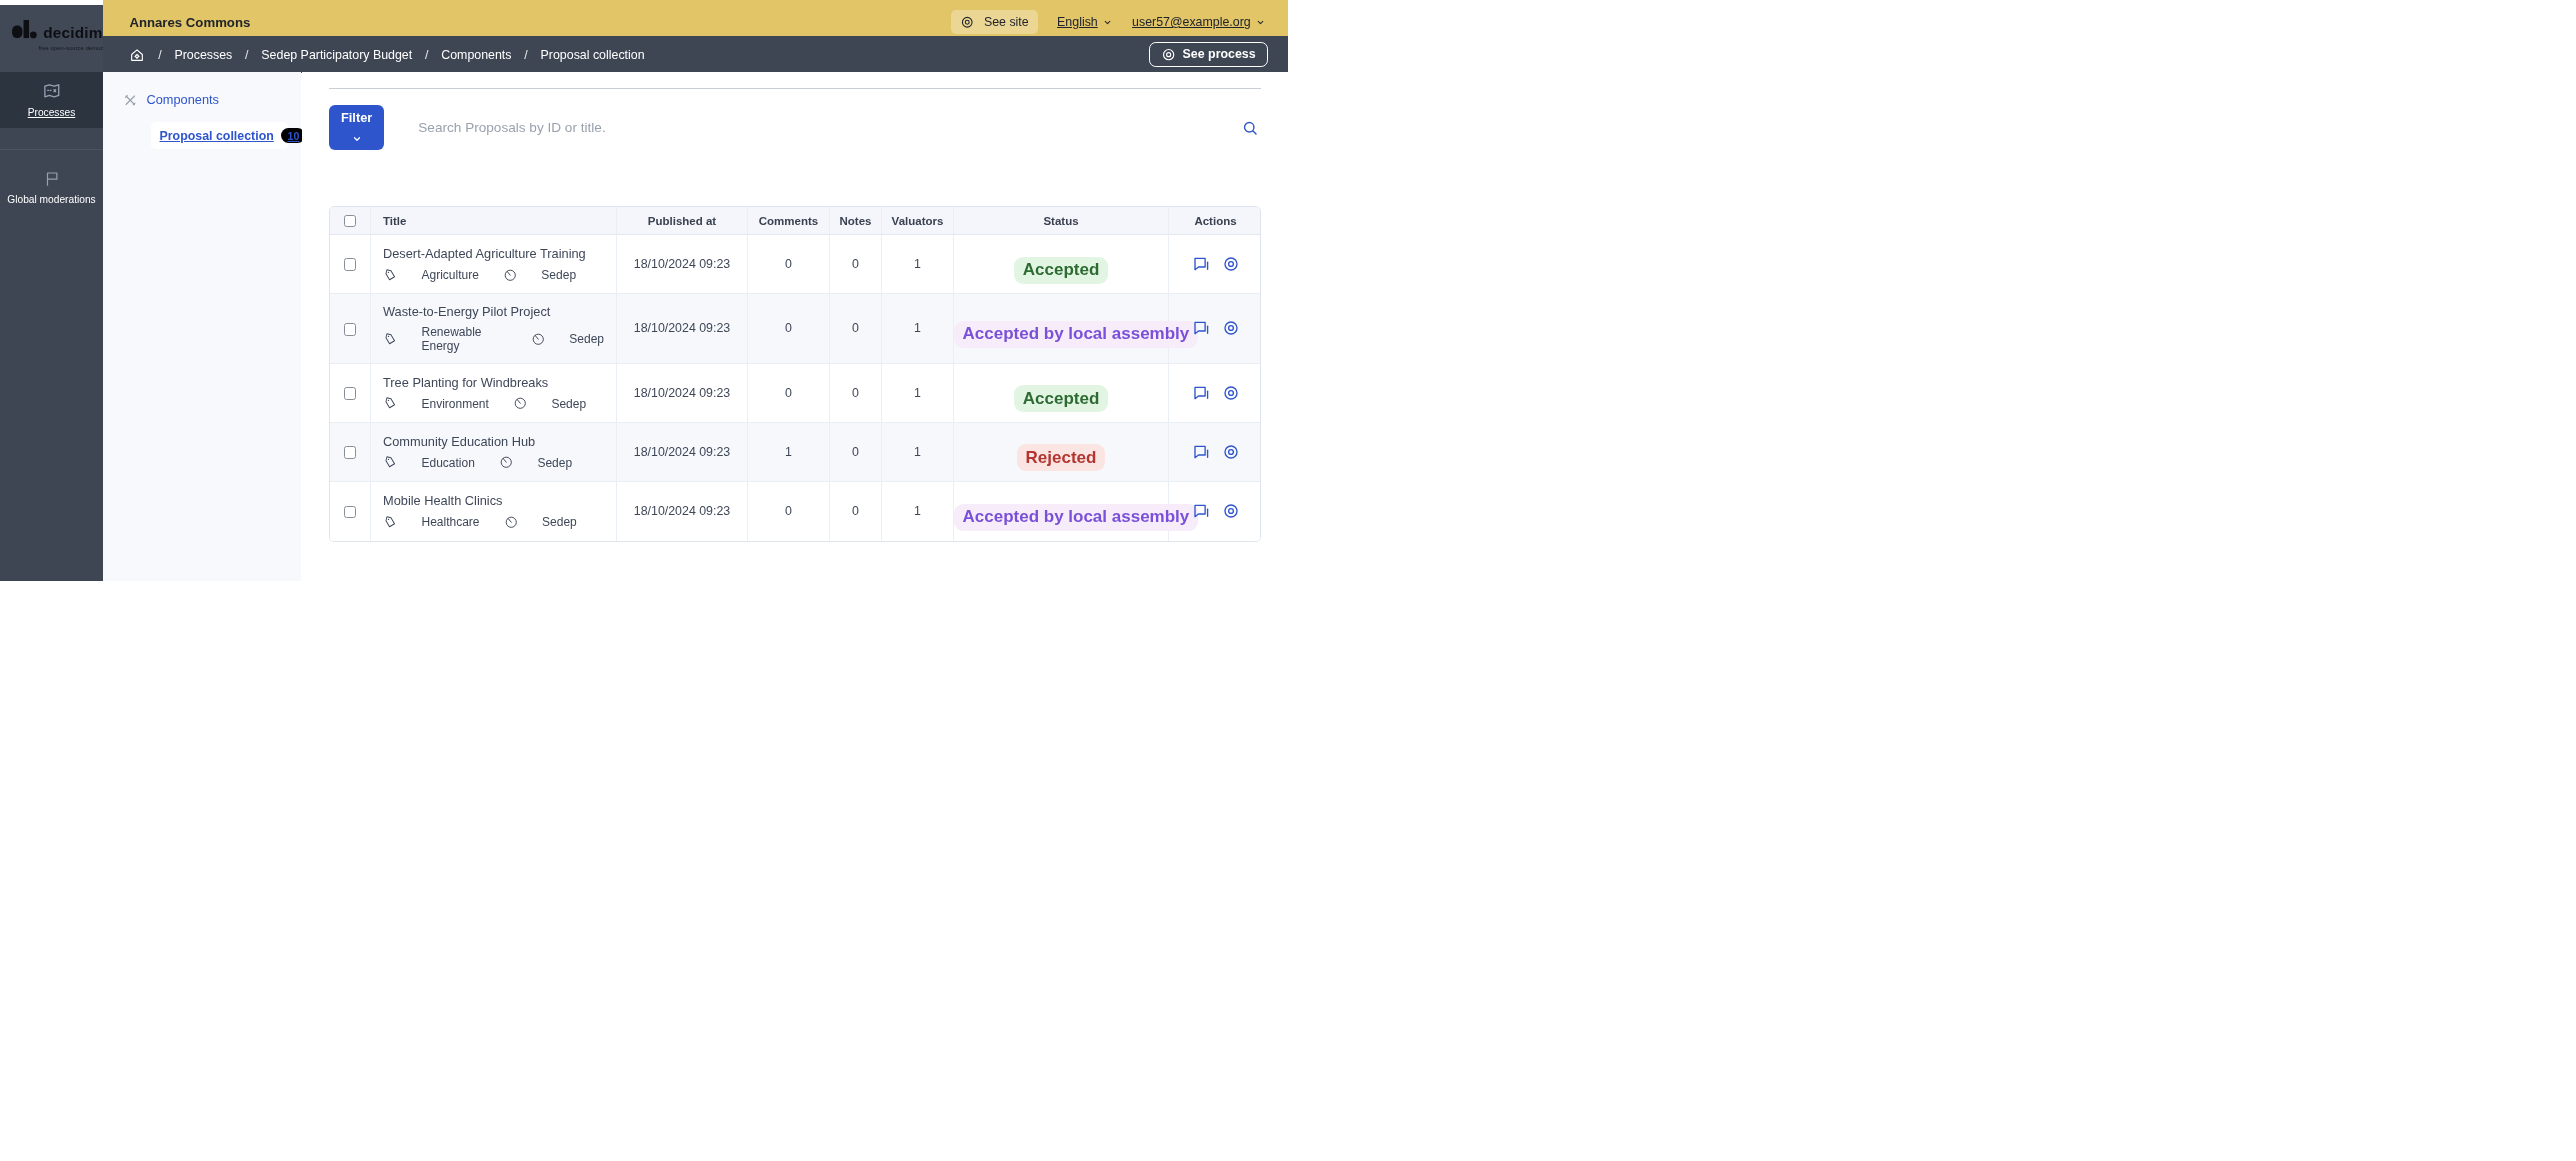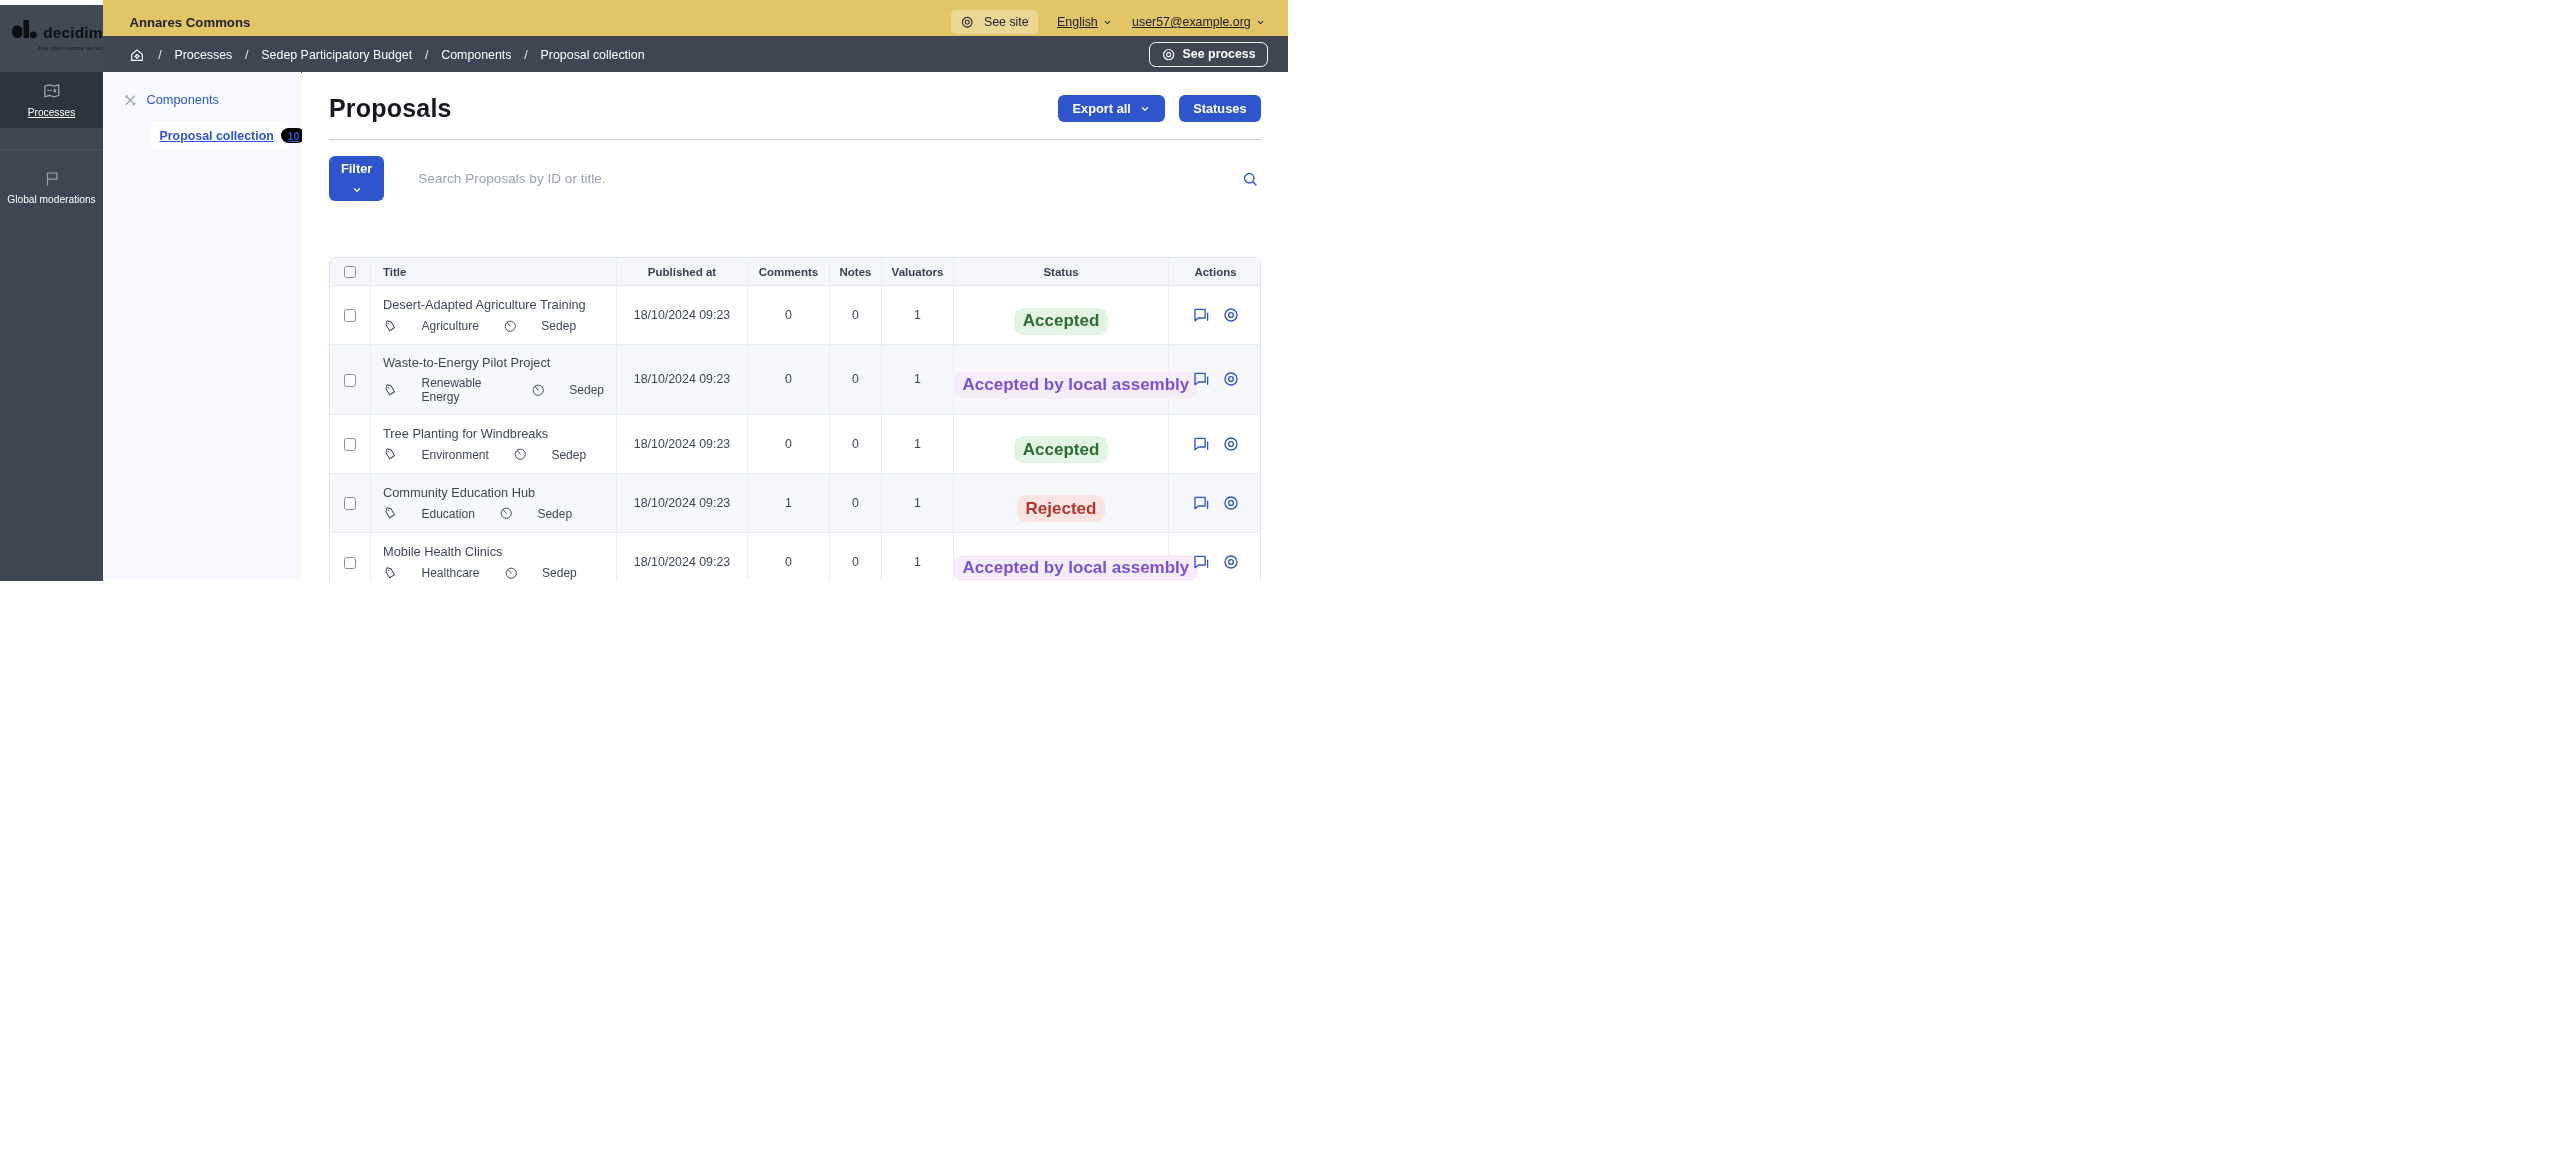--- a/index.html
+++ b/index.html
@@ -236,36 +236,20 @@
     </span>
     <span class="p-label">Components</span>
   </div>
   <div class="panel-card">
     <span class="p-link">Proposal collection</span>
     <span class="p-badge">10</span>
   </div>
 </div>
 
 <div class="main">
-  <div class="main-header">
-    <h1 class="page-title">Proposals</h1>
-    <div class="hdr-buttons">
-      <button class="btn-primary">
-        <span>Export all</span>
-        <span>
-          <svg width="12" height="12" viewBox="0 0 24 24" fill="none" stroke="currentColor" stroke-width="2.4" stroke-linecap="round" stroke-linejoin="round">
-              <path d="M7 9.5l5 5 5-5"></path>
-            </svg>
-        </span>
-      </button>
-      <button class="btn-primary">
-        <span>Statuses</span>
-      </button>
-    </div>
-  </div>
 
   <div class="rule"></div>
 
   <div class="toolbar">
     <button class="btn-primary btn-filter">
       <span>Filter</span>
       <span>
         <svg width="12" height="12" viewBox="0 0 24 24" fill="none" stroke="currentColor" stroke-width="2.4" stroke-linecap="round" stroke-linejoin="round">
             <path d="M7 9.5l5 5 5-5"></path>
           </svg>

